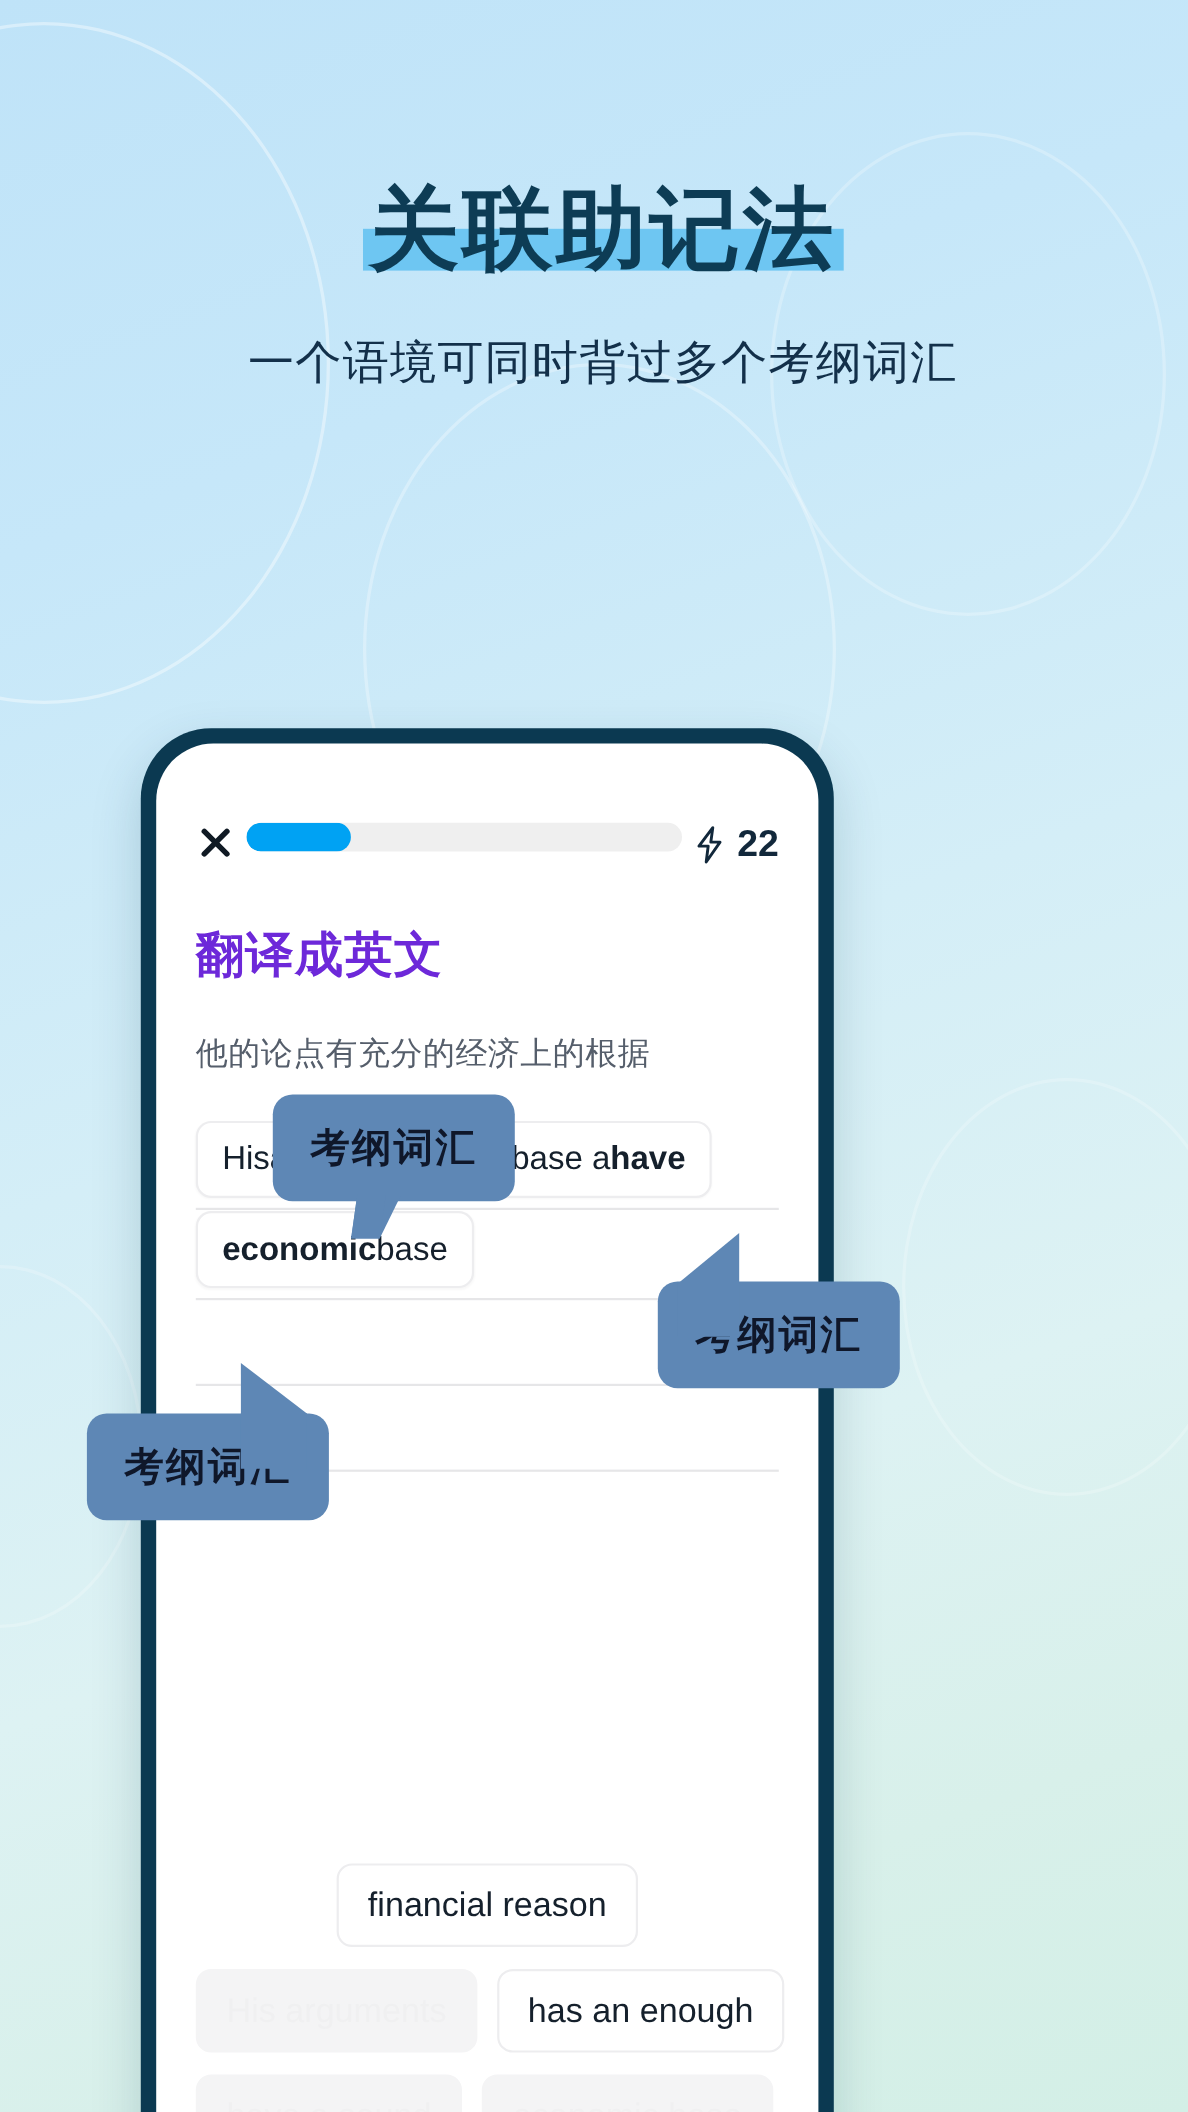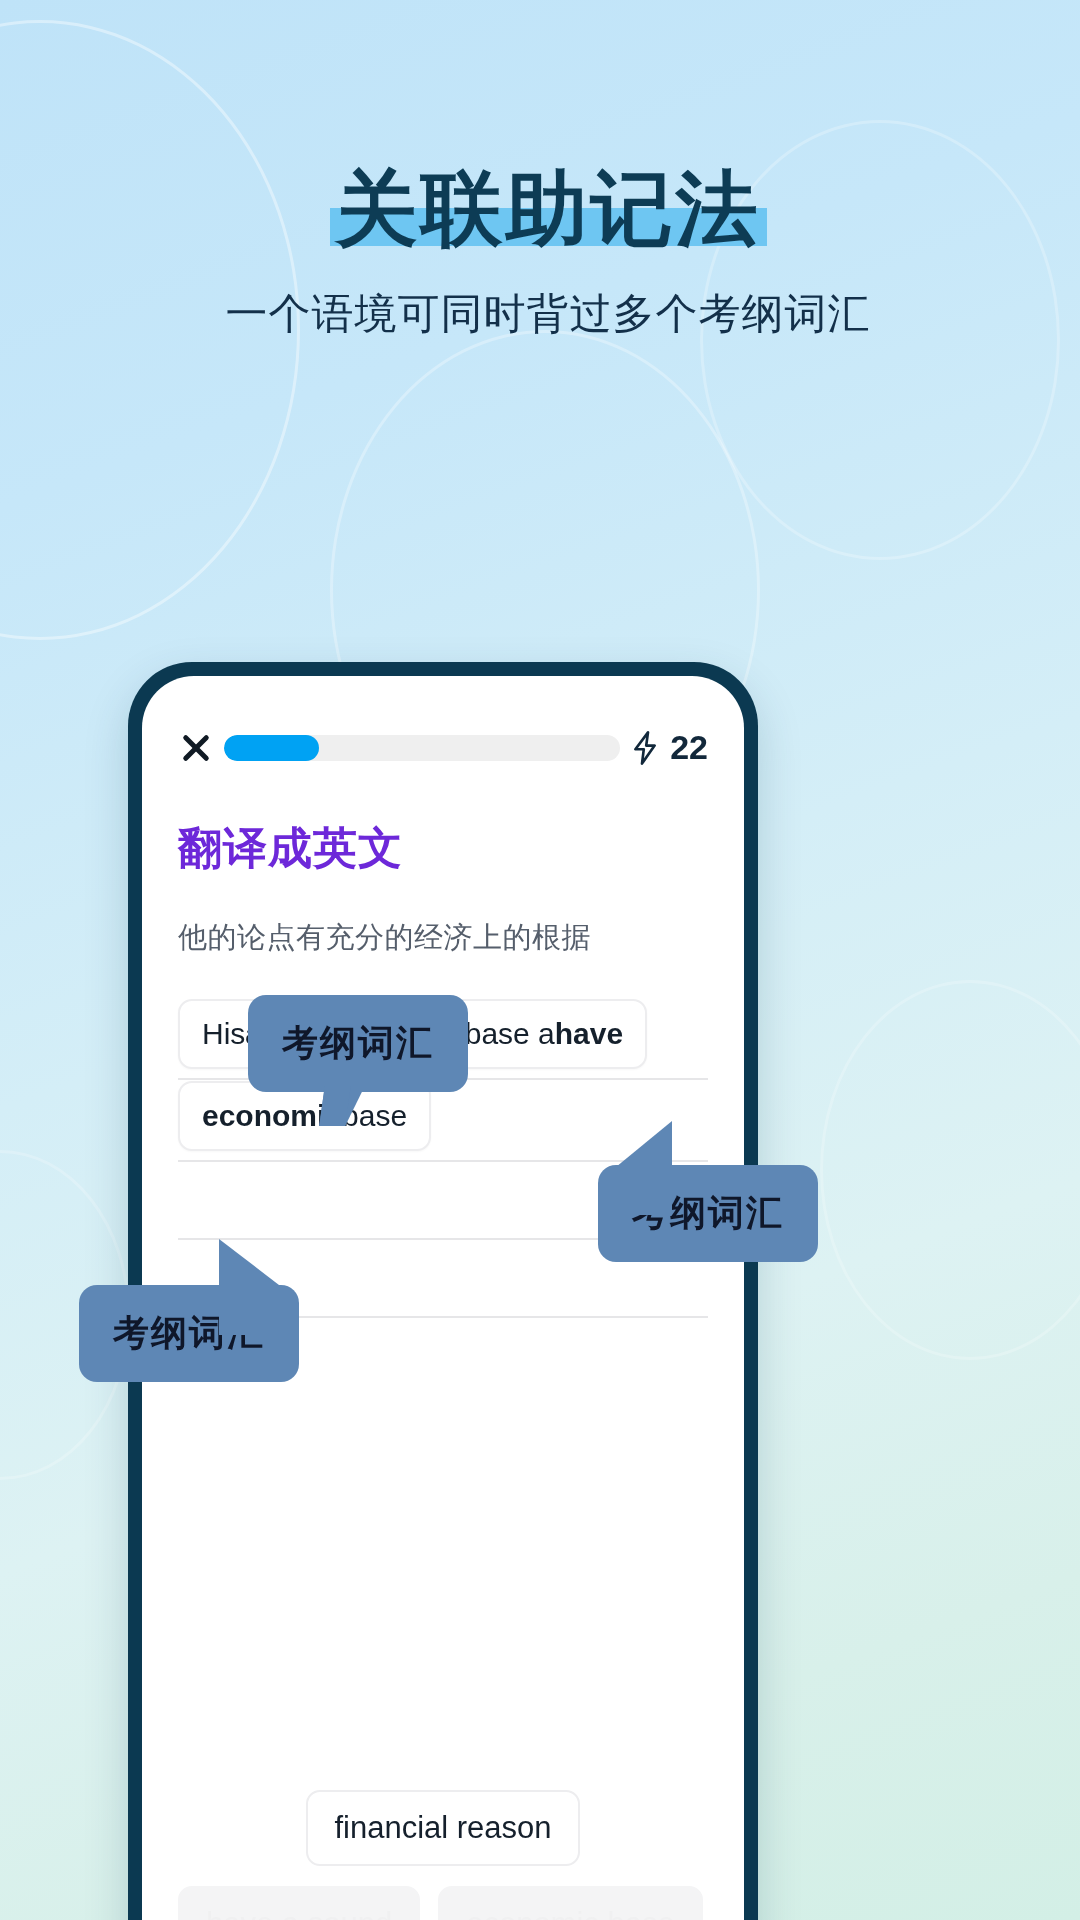--- a/index.html
+++ b/index.html
@@ -64,21 +64,21 @@
     position: relative;
     z-index: 1;
     font-size: 82px;
     font-weight: 700;
     color: #0d3c55;
     letter-spacing: 3px;
     padding: 0 6px;
   }
 
   .hero-sub {
-    margin-top: 36px;
+    margin-top: 52px;
     font-size: 42px;
     color: #13304a;
     letter-spacing: 1px;
     font-weight: 400;
   }
 
   
   .phone {
     position: absolute;
     left: 128px;
@@ -95,23 +95,23 @@
     height: 100%;
     background: #ffffff;
     border-radius: 52px 52px 0 0;
     overflow: hidden;
     position: relative;
   }
 
   
   .app-topbar {
     display: flex;
-    align-items: center;
+    align-items: flex-start;
     gap: 10px;
-    padding: 52px 36px 0 36px;
+    padding: 72px 36px 0 36px;
   }
   .close-icon {
     width: 36px; height: 36px;
     flex: 0 0 36px;
     position: relative;
   }
   .close-icon::before, .close-icon::after {
     content: "";
     position: absolute;
     left: 50%; top: 50%;
@@ -336,20 +336,24 @@
           </div>
           <div class="answer-line empty"></div>
           <div class="answer-line empty"></div>
         </div>
 
       <div class="word-bank" id="word-bank">
           <div class="bank-row center">
             <div class="bank-chip">financial reason</div>
           </div>
           <div class="bank-row">
+            <div class="bank-chip used">His arguments</div>
+            <div class="bank-chip">has an enough</div>
+          </div>
+          <div class="bank-row">
             <div class="bank-chip used">have a sound</div>
             <div class="bank-chip used">economic base</div>
           </div>
         </div>
 
     </div>
   </div>
 
   <div class="callout c1">
     <span>考纲词汇</span>

